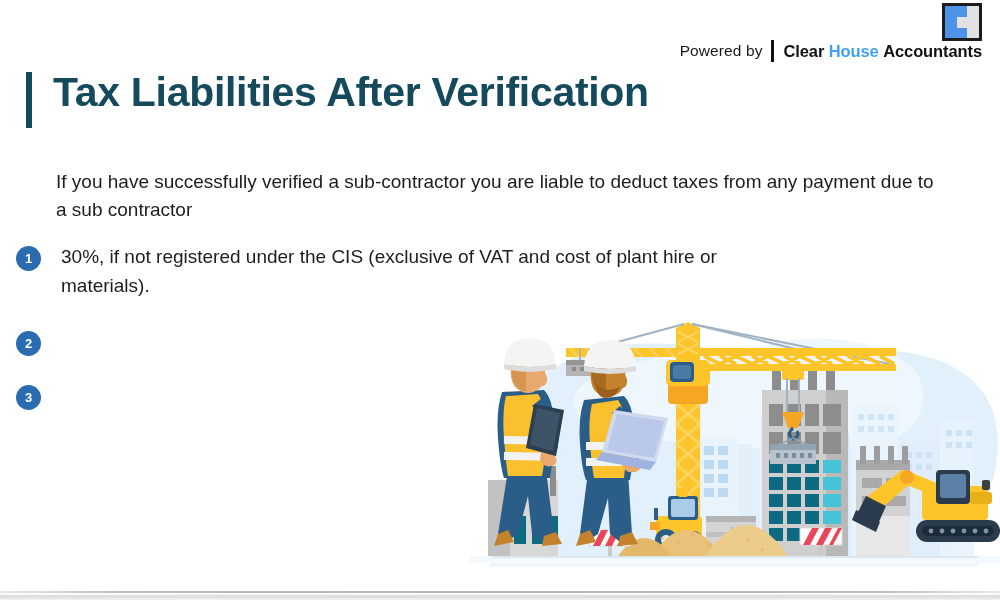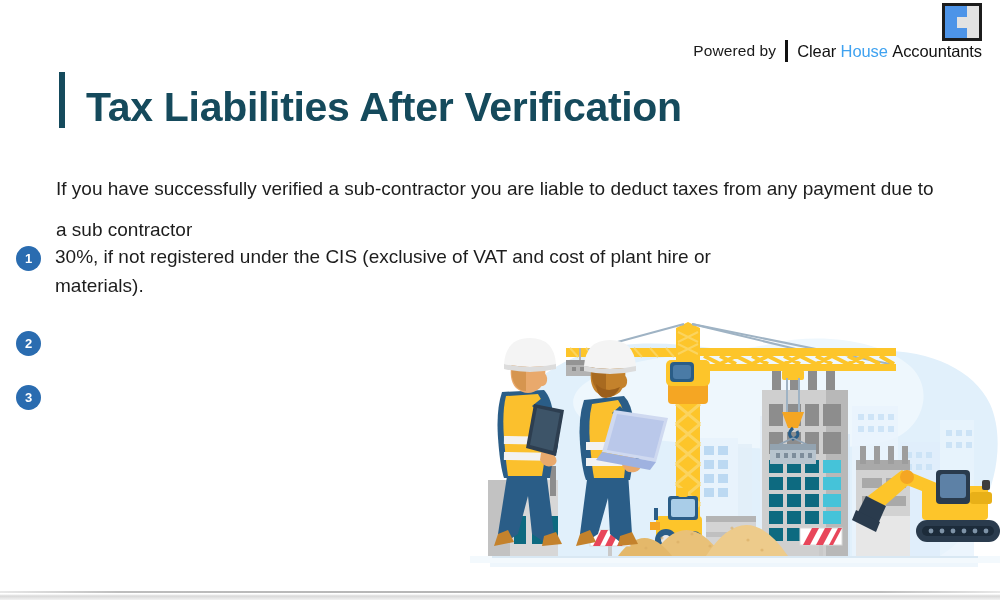--- a/index.html
+++ b/index.html
@@ -36,21 +36,21 @@
     white-space: nowrap;
   }
   .brand-divider {
     width: 3px;
     height: 22px;
     background: #111111;
     display: block;
   }
   .brand-name {
     font-size: 16.5px;
-    font-weight: 400;
+    font-weight: 700;
     color: #111111;
     white-space: nowrap;
     letter-spacing: -0.1px;
   }
   .brand-name .accent { color: #3fa2f0; }
 
   .brand-logo {
     position: absolute;
     top: 3px;
     right: 18px;
@@ -81,23 +81,22 @@
     position: absolute; right: 0; top: 11px; width: 22px; height: 11px;
     background: #e2e2e2;
   }
 
   
   .title-wrap {
     position: absolute;
     left: 26px;
     top: 72px;
     display: flex;
-    align-items: flex-end;
+    align-items: flex-start;
     gap: 21px;
-    margin-left: 33px;
   }
   .title-bar {
     width: 6px;
     height: 56px;
     background: #154a5c;
     flex: 0 0 auto;
   }
   .title-text {
     font-size: 41px;
     font-weight: 700;
@@ -107,21 +106,21 @@
     white-space: nowrap;
   }
 
   
   .intro {
     position: absolute;
     left: 56px;
     top: 168px;
     width: 880px;
     font-size: 19px;
-    line-height: 41px;
+    line-height: 28px;
     color: #1d1d1d;
     font-weight: 400;
   }
 
   
   .list { position: absolute; left: 16px; top: 242px; width: 730px; }
   .list-item {
     position: relative;
     display: flex;
     align-items: flex-start;
@@ -135,21 +134,21 @@
     background: #2a6cb0;
     color: #ffffff;
     font-size: 13px;
     font-weight: 700;
     display: flex;
     align-items: center;
     justify-content: center;
     margin-top: 4px;
   }
   .item-text {
-    margin-left: 14px;
+    margin-left: 20px;
     font-size: 19px;
     line-height: 29px;
     color: #1d1d1d;
     position: relative;
     z-index: 4;
   }
   #item-1 { top: 0px; }
   #item-2 { top: 27px; }
   #item-3 { top: 52px; }
 

